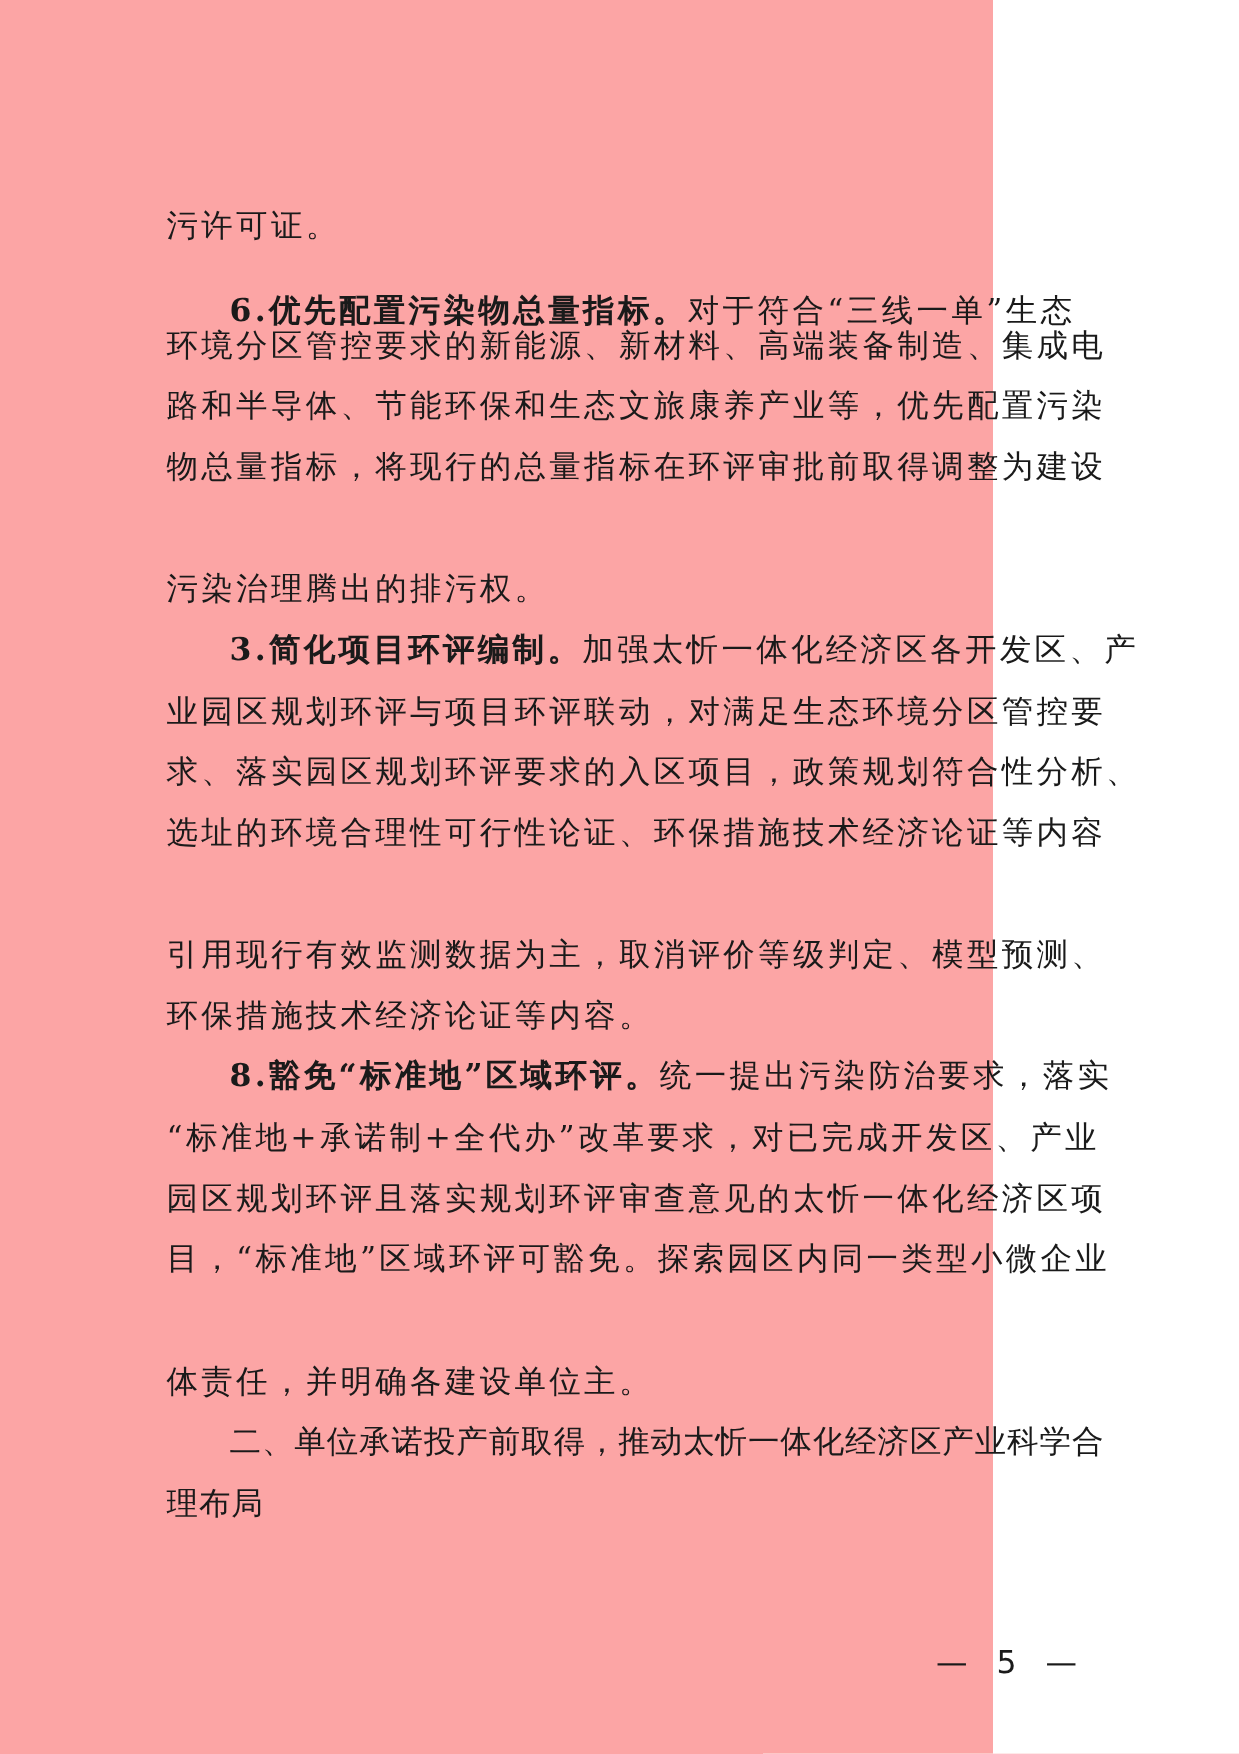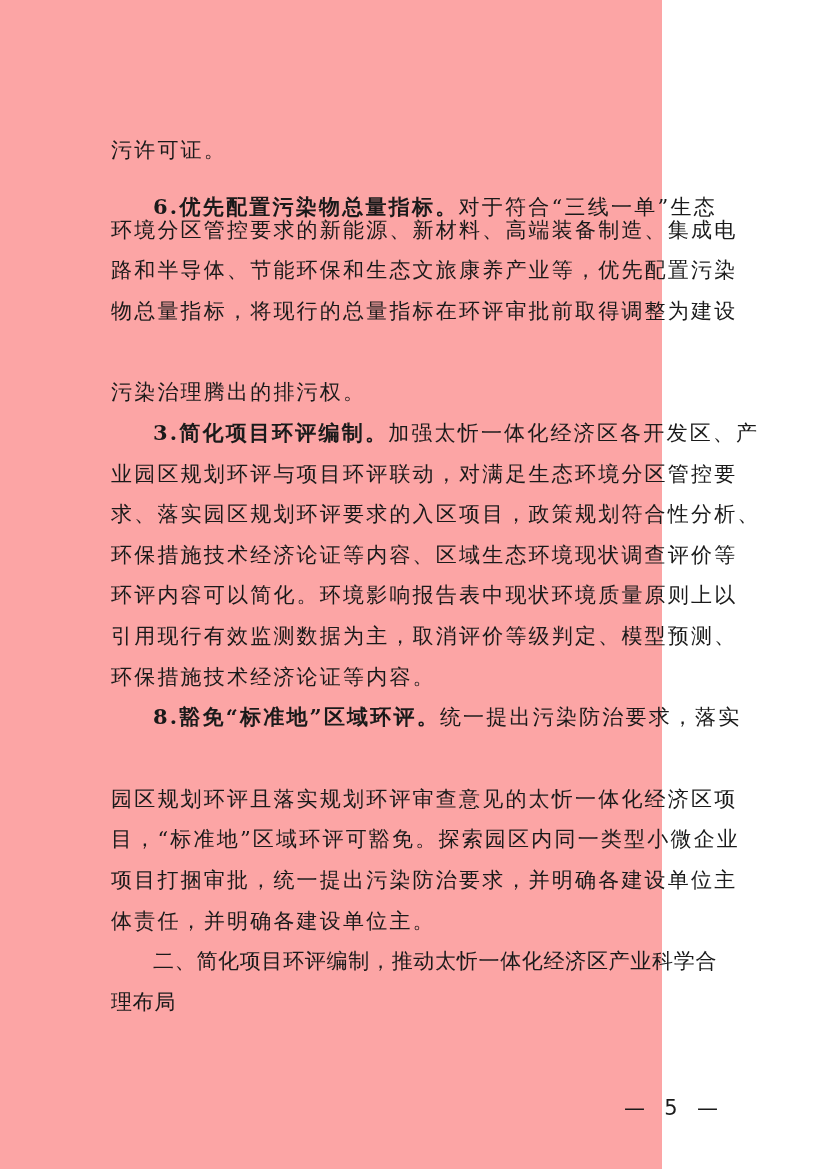--- a/index.html
+++ b/index.html
@@ -35,32 +35,31 @@
 
   <div class="line indent" style="top:162px;margin-top:30px;"><span class="bold">6.优先配置污染物总量指标。</span><span>对于符合“三线一单”生态</span></div>
   <div class="line" style="top:255px;"><span>路和半导体、节能环保和生态文旅康养产业等，优先配置污染</span></div>
   <div class="line" style="top:215px;"><span>环境分区管控要求的新能源、新材料、高端装备制造、集成电</span></div>
   <div class="line" style="top:296px;"><span>物总量指标，将现行的总量指标在环评审批前取得调整为建设</span></div>
   <div class="line last" style="top:377px;"><span>污染治理腾出的排污权。</span></div>
 
   <div class="line indent" style="top:418px;"><span class="bold">3.简化项目环评编制。</span><span>加强太忻一体化经济区各开发区、产</span></div>
   <div class="line" style="top:499px;"><span>求、落实园区规划环评要求的入区项目，政策规划符合性分析、</span></div>
   <div class="line" style="top:459px;"><span>业园区规划环评与项目环评联动，对满足生态环境分区管控要</span></div>
-  <div class="line" style="top:540px;"><span>环保措施技术经济论证等内容、区域生态环境现状调查评价等</span></div>
-  <div class="line" style="top:580px;"><span>环评内容可以简化。环境影响报告表中现状环境质量原则上以</span></div>
+  <div class="line" style="top:540px;"><span>选址的环境合理性可行性论证、环保措施技术经济论证等内容</span></div>
   <div class="line" style="top:621px;"><span>引用现行有效监测数据为主，取消评价等级判定、模型预测、</span></div>
   <div class="line last" style="top:662px;"><span>环保措施技术经济论证等内容。</span></div>
 
   <div class="line indent" style="top:702px;"><span class="bold">8.豁免“标准地”区域环评。</span><span>统一提出污染防治要求，落实</span></div>
+  <div class="line" style="top:743px;"><span>“标准地+承诺制+全代办”改革要求，对已完成开发区、产业</span></div>
   <div class="line" style="top:784px;"><span>园区规划环评且落实规划环评审查意见的太忻一体化经济区项</span></div>
   <div class="line" style="top:824px;"><span>目，“标准地”区域环评可豁免。探索园区内同一类型小微企业</span></div>
-  <div class="line" style="top:865px;"><span>项目打捆审批，统一提出污染防治要求，并明确各建设单位主</span></div>
   <div class="line last" style="top:906px;"><span>体责任，并明确各建设单位主。</span></div>
 
-  <div class="line indent heading" style="top:946px;"><span>二、简化项目环评编制，推动太忻一体化经济区产业科学合</span></div>
+  <div class="line indent heading" style="top:946px;"><span>二、单位承诺投产前取得，推动太忻一体化经济区产业科学合</span></div>
   <div class="line last heading" style="top:987px;"><span>理布局</span></div>
 
   <div class="pagenum">
     <span>—</span>
     <span>5</span>
     <span>—</span>
   </div>
 
 </div>
 

